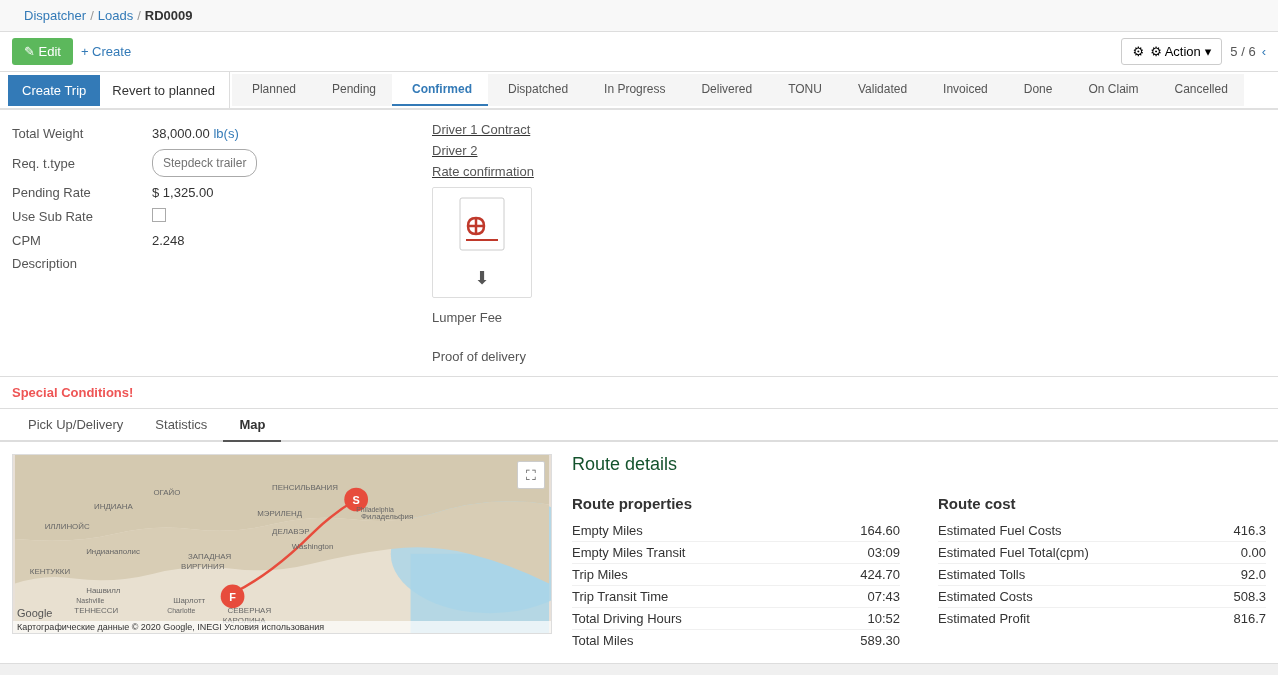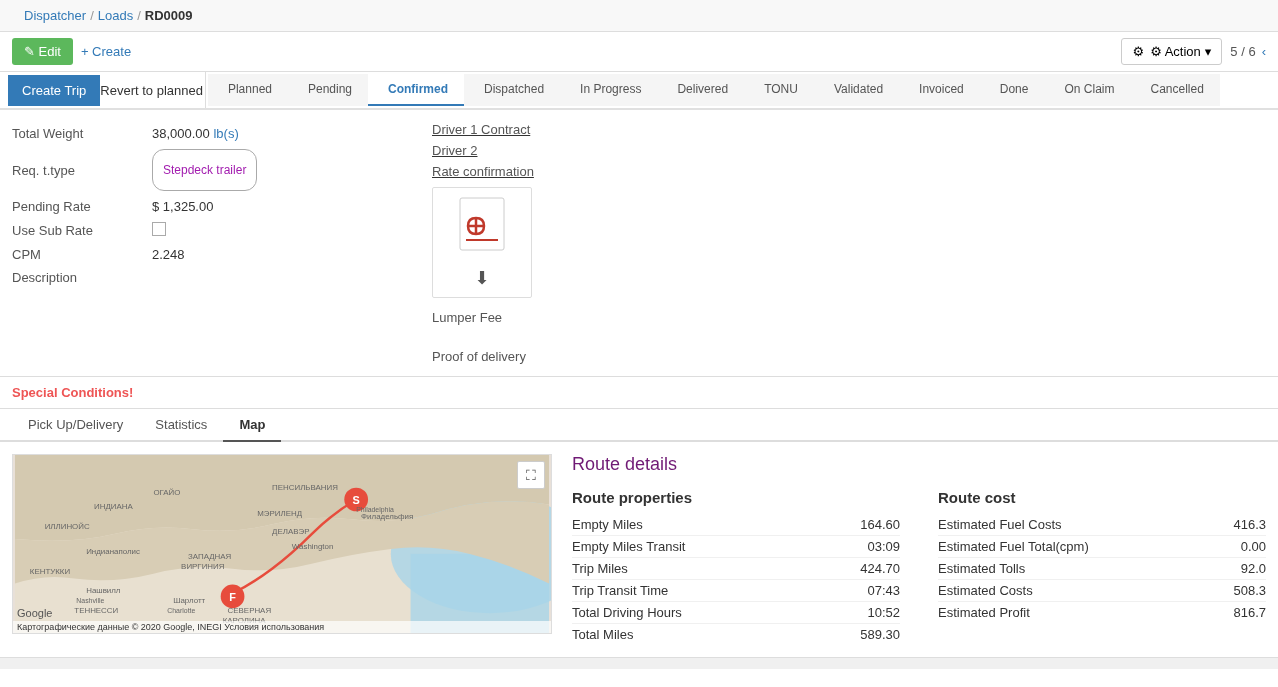--- a/index.html
+++ b/index.html
@@ -38,21 +38,21 @@
     .status-bar {
       display: flex; align-items: center; padding: 0 0 0 8px;
       background: #fff; border-bottom: 2px solid #e0e0e0;
       overflow-x: auto;
     }
     .create-trip-btn {
       background: #337ab7; color: #fff; border: none; padding: 8px 14px;
       cursor: pointer; font-size: 13px; white-space: nowrap;
     }
     .revert-btn {
-      background: none; border: none; color: #333; padding: 8px 0;
+      background: none; border: none; color: #333; padding: 8px 12px;
       cursor: pointer; font-size: 13px; white-space: nowrap;
     }
     .status-divider { width: 1px; height: 36px; background: #ddd; margin: 0 2px; }
     .status-steps { display: flex; align-items: center; }
     .status-step {
       padding: 8px 16px 8px 20px; font-size: 12px; cursor: pointer;
       color: #555; white-space: nowrap; position: relative; background: #f5f5f5;
       border-bottom: 2px solid transparent;
     }
     .status-step.active { color: #337ab7; border-bottom: 2px solid #337ab7; font-weight: bold; background: #fff; }
@@ -68,21 +68,21 @@
     }
     .info-left { flex: 0 0 400px; }
     .info-right { flex: 1; }
 
     .field-row { display: flex; align-items: center; padding: 4px 0; }
     .field-label { width: 140px; color: #555; font-size: 13px; }
     .field-value { color: #333; font-size: 13px; }
 
     .tag {
       display: inline-block; border: 1px solid #aaa; border-radius: 12px;
-      padding: 13px 10px; font-size: 12px; color: #a21caf; background: #fff;
+      padding: 6px 10px; font-size: 12px; color: #737373; background: #fff;
     }
 
     .lbs-link { color: #337ab7; text-decoration: none; }
     .checkbox-unchecked { width: 14px; height: 14px; border: 1px solid #aaa; display: inline-block; background: #fff; }
 
     .driver-section { display: flex; flex-direction: column; gap: 6px; text-decoration: underline; }
     .driver-field { display: flex; gap: 8px; align-items: center; }
     .driver-label { color: #555; font-size: 13px; width: 140px; }
     .driver-value { color: #333; font-size: 13px; }
     .pdf-box {
@@ -125,21 +125,21 @@
     }
     .map-attribution {
       position: absolute; bottom: 0; left: 0; right: 0; font-size: 9px;
       color: #333; background: rgba(255,255,255,0.7); padding: 1px 4px;
     }
     .map-google-logo {
       position: absolute; bottom: 14px; left: 4px; font-size: 11px; color: #555;
     }
 
     .route-section { flex: 1; }
-    .route-title { font-size: 18px; font-weight: normal; margin-bottom: 14px; color: #701a75; }
+    .route-title { font-size: 18px; font-weight: normal; margin-bottom: 20px; color: #14532d; }
 
     .route-cols { display: flex; gap: 38px; }
     .route-col { flex: 1; }
     .route-col-title { font-size: 15px; font-weight: bold; margin-bottom: 8px; color: #333; }
 
     .route-row { display: flex; justify-content: space-between; padding: 3px 0; font-size: 13px; border-bottom: 1px solid #f0f0f0; }
     .route-row:last-child { border-bottom: none; }
     .route-key { color: #333; }
     .route-val { color: #333; font-weight: normal; }
 

